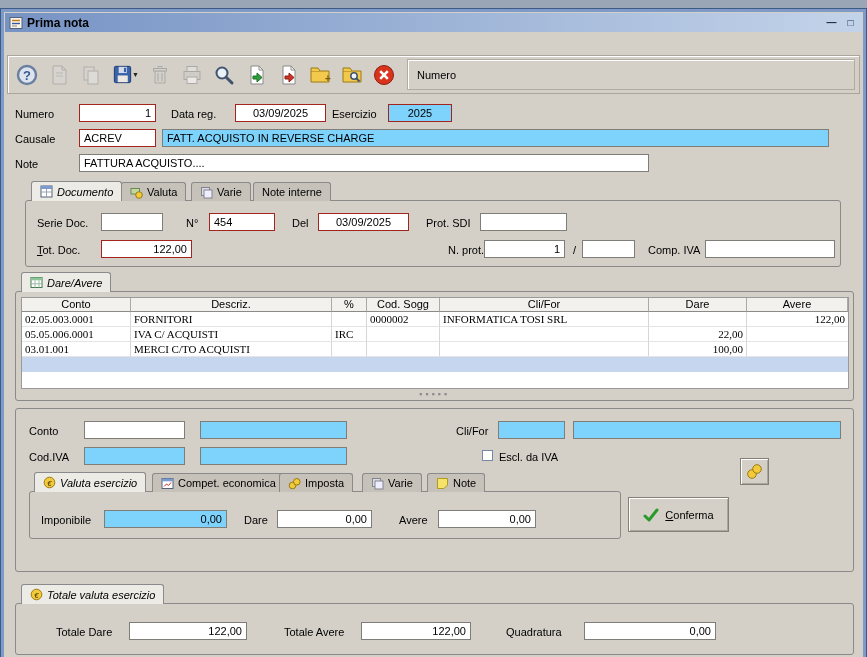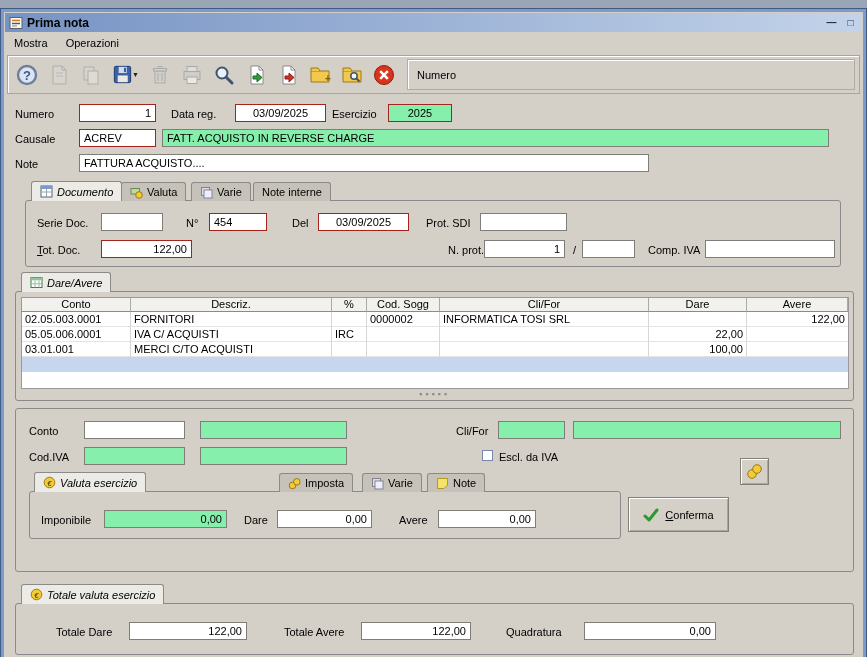--- a/index.html
+++ b/index.html
@@ -38,38 +38,38 @@
     box-shadow:inset 1px 1px 0 #fff;display:flex;align-items:center;padding-left:9px;
   }
   
   .lbl{position:absolute;white-space:nowrap;}
   .fld{
     position:absolute;height:18px;border:1px solid #7f7d78;background:#fff;
     font-family:"Liberation Sans",sans-serif;font-size:11px;color:#000;
     padding:0 4px;margin:0;
   }
   .fld.req{border:1px solid #a3241c;}
-  .fld.dis{background:#86efac;}
+  .fld.dis{background:#7dd3fc;}
   .ar{text-align:right;} .ac{text-align:center;}
   .mn{display:inline-block;}
   .mn::first-letter{text-decoration:underline;}
   
   .gbox{position:absolute;border:1px solid #8a8a8a;border-radius:3px;background:#d4d0c8;}
   .tab{
     position:absolute;height:19px;display:flex;align-items:center;gap:4px;padding:0 8px;
     border:1px solid #8a8a8a;border-bottom:none;border-radius:3px 3px 0 0;
     background:#c6c2ba;white-space:nowrap;z-index:1;
   }
   .tab.active{background:#ecebe5;height:20px;z-index:3;font-style:italic;}
   
   .grid-wrap{position:absolute;left:5px;top:5px;width:828px;background:#fff;border:1px solid #9a9a9a;}
   .grid-table{display:grid;grid-template-columns:109px 201px 35px 73px 209px 98px 101px;}
   .gh{height:14px;line-height:13px;text-align:center;background:#f2f1ee;border-right:1px solid #aaa;border-bottom:1px solid #8a8a8a;overflow:hidden;}
   .gh:last-child{border-right:none;}
-  .gc{height:15px;line-height:14px;padding:0 3px;background:#fff;border-right:1px solid #d6d6d6;border-bottom:1px solid #e4e4e4;overflow:hidden;white-space:nowrap;}
+  .gc{height:15px;line-height:14px;padding:0 3px;background:#fff;border-right:1px solid #d6d6d6;border-bottom:1px solid #e4e4e4;overflow:hidden;white-space:nowrap;font-family:Liberation Serif, serif;}
   .gc.last{border-right:none;}
   .sel-row{grid-column:1/-1;height:15px;background:#c7d6ef;}
   .fill-row{grid-column:1/-1;height:16px;background:#fff;}
   .sizer-dots{position:absolute;left:0;right:0;bottom:2px;text-align:center;color:#8a8a8a;font-size:9px;letter-spacing:3px;line-height:8px;}
   
   .btn3d{
     position:absolute;background:#d4d0c8;border:1px solid #858075;
     box-shadow:inset 1px 1px 0 #fff, inset -1px -1px 0 #aaa69c;
     display:flex;align-items:center;justify-content:center;gap:6px;
     font-family:"Liberation Sans",sans-serif;font-size:11px;padding:0;
@@ -90,24 +90,20 @@
           <line x1="3" y1="7.5" x2="11" y2="7.5" stroke="#3a5a9a" stroke-width="1.4"></line>
           <line x1="3" y1="10" x2="8" y2="10" stroke="#888" stroke-width="1"></line>
         </svg>
     </span>
     <span class="title-text">Prima nota</span>
     <span class="titlebar-spacer"></span>
     <span class="tb-ctrl">—</span>
     <span class="tb-ctrl">□</span>
   </div>
 
-  <div class="menubar">
-    <span class="menu-item">Mostra</span>
-    <span class="menu-item">Operazioni</span>
-  </div>
 
   <div class="toolbar">
     <button class="tool-btn">
       <span class="icon">
           <svg width="24" height="24" viewBox="0 0 24 24">
             <circle cx="12" cy="12" r="9" fill="#dde4f0" stroke="#6b7f9e" stroke-width="2.4"></circle>
             <text x="12" y="16.5" text-anchor="middle" font-size="13" font-weight="bold" fill="#3a5a8c" font-family="sans-serif">?</text>
           </svg>
         </span>
     </button>
@@ -262,21 +258,21 @@
     <span>Varie</span>
   </div>
   <div class="tab" style="left:252px;top:173px">
     <span>Note interne</span>
   </div>
   <div class="gbox" style="left:24px;top:191px;width:816px;height:67px"></div>
 
   <span class="lbl" style="left:36px;top:208px;z-index:2">Serie Doc.</span>
   <input class="fld" style="left: 100px; top: 204px; width: 62px; z-index: 2;" readonly="" value="">
   <span class="lbl" style="left:185px;top:208px;z-index:2">N°</span>
-  <input class="fld req" style="left: 208px; top: 204px; width: 58px; z-index: 2;" readonly="" value="454">
+  <input class="fld req" style="left: 208px; top: 204px; width: 66px; z-index: 2;" readonly="" value="454">
   <span class="lbl" style="left:291px;top:208px;z-index:2">Del</span>
   <input class="fld req ac" style="left: 317px; top: 204px; width: 91px; z-index: 2;" readonly="" value="03/09/2025">
   <span class="lbl" style="left:425px;top:208px;z-index:2">Prot. SDI</span>
   <input class="fld" style="left: 479px; top: 204px; width: 87px; z-index: 2;" readonly="" value="">
 
   <span class="lbl mn" style="left:36px;top:235px;z-index:2">Tot. Doc.</span>
   <input class="fld req ar" style="left: 100px; top: 231px; width: 91px; z-index: 2;" readonly="" value="122,00">
   <span class="lbl" style="left:447px;top:235px;z-index:2">N. prot.</span>
   <input class="fld ar" style="left: 483px; top: 231px; width: 81px; z-index: 2;" readonly="" value="1">
   <span class="lbl" style="left:572px;top:235px;z-index:2">/</span>
@@ -355,20 +351,30 @@
 
   <div class="tab active" style="left:33px;top:463px;z-index:3">
     <span class="icon">
         <svg width="13" height="13" viewBox="0 0 13 13">
           <circle cx="6.5" cy="6.5" r="5.3" fill="#f2ca3a" stroke="#9a7a10"></circle>
           <text x="6.5" y="9.5" text-anchor="middle" font-size="8" font-weight="bold" fill="#6a5208" font-family="sans-serif">€</text>
         </svg>
       </span>
     <span>Valuta esercizio</span>
   </div>
+  <div class="tab" style="left:151px;top:464px;z-index:2">
+    <span class="icon">
+        <svg width="13" height="13" viewBox="0 0 13 13">
+          <rect x="1" y="1.5" width="11" height="10" fill="#fff" stroke="#55617a"></rect>
+          <rect x="1" y="1.5" width="11" height="2.8" fill="#7a9ad0"></rect>
+          <path d="M3 9.5l2.5-2.5 2 1.5 2.5-3" stroke="#c33" fill="none"></path>
+        </svg>
+      </span>
+    <span>Compet. economica</span>
+  </div>
   <div class="tab" style="left:278px;top:464px;z-index:2">
     <span class="icon">
         <svg width="13" height="13" viewBox="0 0 13 13">
           <circle cx="4.5" cy="8.5" r="3.3" fill="#f2ca3a" stroke="#9a7a10"></circle>
           <circle cx="8.8" cy="4.8" r="3.3" fill="#f2ca3a" stroke="#9a7a10"></circle>
         </svg>
       </span>
     <span>Imposta</span>
   </div>
   <div class="tab" style="left:361px;top:464px;z-index:2">

